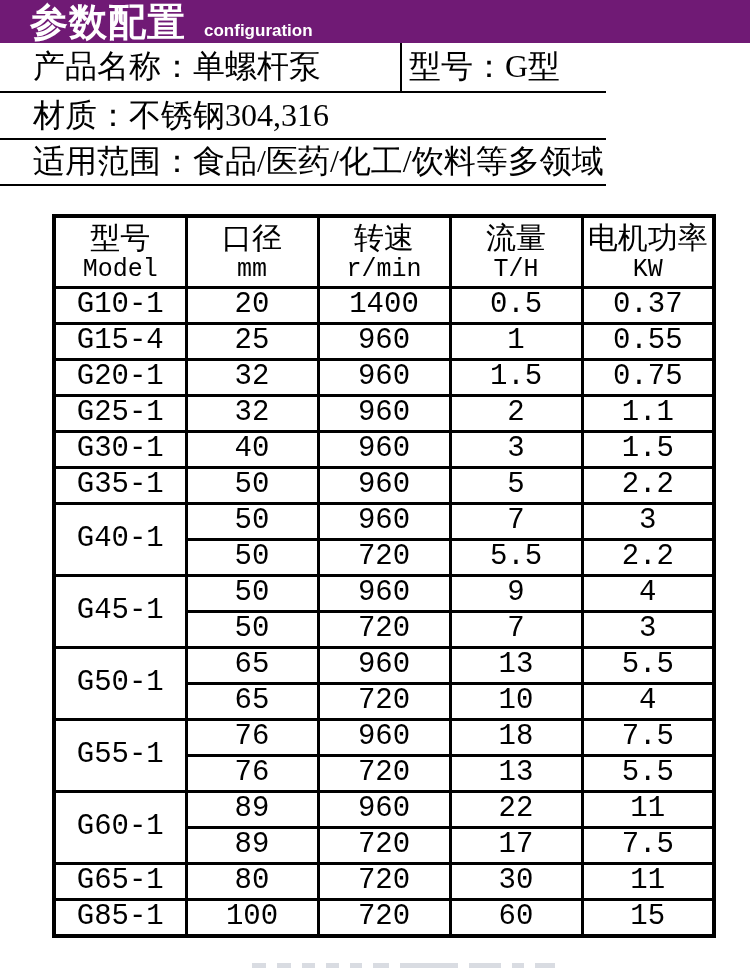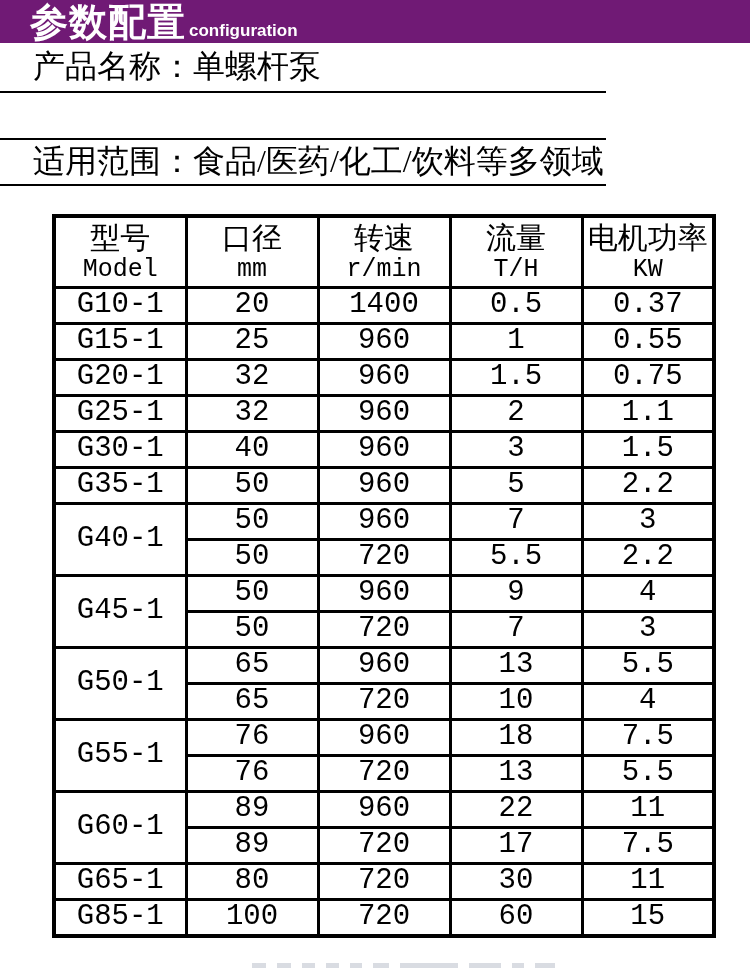--- a/index.html
+++ b/index.html
@@ -26,21 +26,21 @@
     font-size: 38px; line-height: 1;
     color: #ffffff;
     letter-spacing: 1px;
     padding-bottom: 2px;
   }
   .banner-sub {
     font-family: "Liberation Sans", "DejaVu Sans", sans-serif;
     font-weight: 700;
     font-size: 17px; line-height: 1;
     color: #ffffff;
-    margin-left: 3px;
+    margin-left: 18px;
     padding-bottom: 4px;
   }
 
   
   .info-row {
     position: absolute; left: 0; width: 606px;
     box-sizing: border-box;
     border-bottom: 2px solid #000;
     display: flex;
     font-size: 32px;
@@ -111,22 +111,24 @@
 </head>
 <body>
 
 <div class="banner">
   <span class="banner-title">参数配置</span>
   <span class="banner-sub">configuration</span>
 </div>
 
 <div class="info-row info-row-1">
   <div class="info-cell-left">产品名称：单螺杆泵</div>
+  <div class="info-cell-right">型号：G型</div>
 </div>
 <div class="info-row info-row-2">
+  <div class="info-cell-left">材质：不锈钢304,316</div>
 </div>
 <div class="info-row info-row-3">
   <div class="info-cell-full">适用范围：食品/医药/化工/饮料等多领域</div>
 </div>
 
 <table class="spec-table">
   <thead>
     <tr>
       <th>
         <span class="th-cn">型号</span>
@@ -152,21 +154,21 @@
   </thead>
   <tbody>
       <tr>
         <td rowspan="1" class="model-cell">G10-1</td>
         <td>20</td>
         <td>1400</td>
         <td>0.5</td>
         <td>0.37</td>
       </tr>
       <tr>
-        <td rowspan="1" class="model-cell">G15-1</td>
+        <td rowspan="1" class="model-cell">G15-4</td>
         <td>25</td>
         <td>960</td>
         <td>1</td>
         <td>0.55</td>
       </tr>
       <tr>
         <td rowspan="1" class="model-cell">G20-1</td>
         <td>32</td>
         <td>960</td>
         <td>1.5</td>

